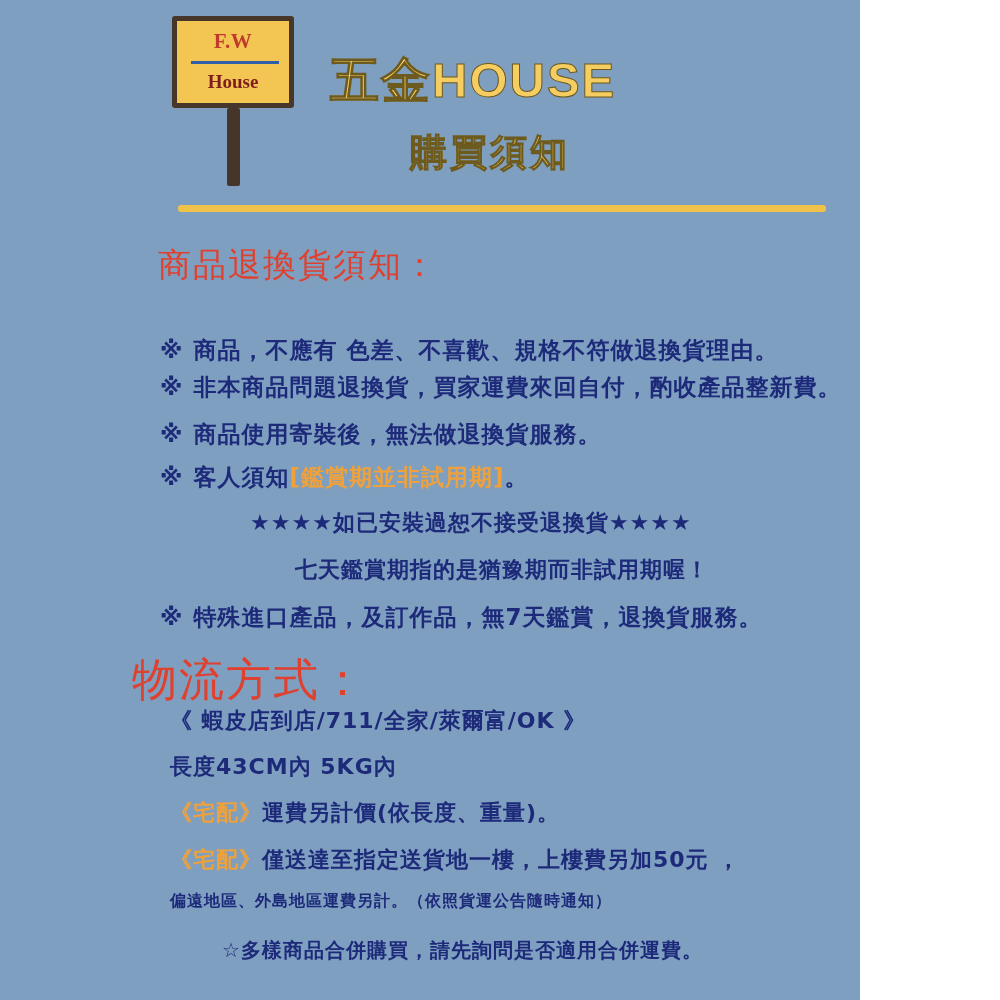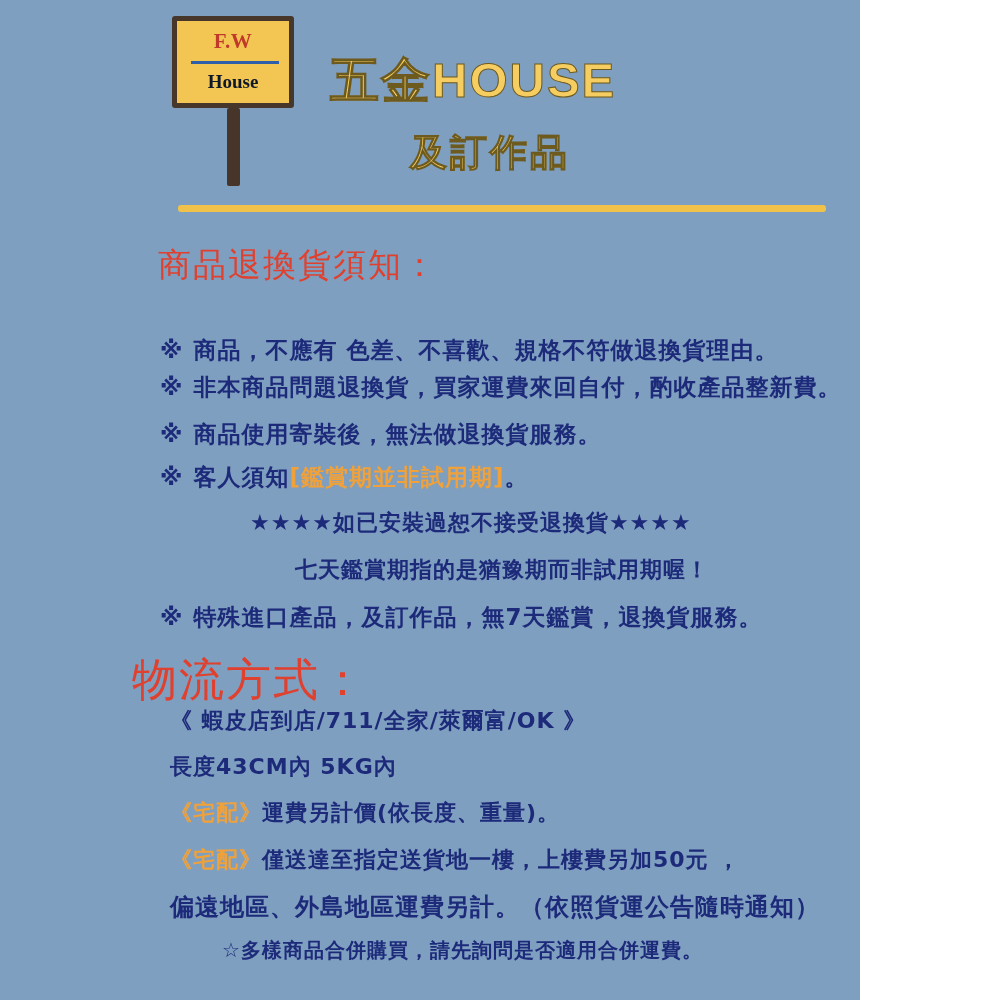--- a/index.html
+++ b/index.html
@@ -62,21 +62,21 @@
     width: 88px;
     height: 3px;
     background: #2f5fa8;
   }
   .sign-house {
     position: absolute;
     top: 50px;
     left: 0;
     width: 100%;
     text-align: center;
-    color: #0f172a;
+    color: #7f1d1d;
     font-weight: bold;
     font-size: 19px;
     font-family: "Liberation Serif", serif;
   }
   .sign-post {
     position: absolute;
     left: 55px;
     top: 92px;
     width: 13px;
     height: 78px;
@@ -155,40 +155,40 @@
   .r3 { left: 160px; top: 419px; }
   .r4 { left: 160px; top: 462px; }
   .r5 { left: 250px; top: 508px; font-size: 22px; }
   .r6 { left: 295px; top: 555px; font-size: 22px; }
   .r7 { left: 160px; top: 602px; }
 
   .l1 { left: 170px; top: 706px; font-size: 22px; }
   .l2 { left: 170px; top: 752px; font-size: 22px; }
   .l3 { left: 170px; top: 798px; font-size: 22px; }
   .l4 { left: 170px; top: 845px; font-size: 22px; }
-  .l5 { left: 170px; top: 891px; font-size: 24px; }
+  .l5 { left: 170px; top: 891px; font-size: 16px; }
   .l6 { left: 222px; top: 937px; font-size: 20px; }
 </style>
 </head>
 <body>
 
 <div id="page">
 
   <div class="header">
     <div class="sign-wrap">
       <div class="sign-board">
         <div class="sign-fw">F.W</div>
         <div class="sign-rule"></div>
         <div class="sign-house">House</div>
       </div>
       <div class="sign-post"></div>
     </div>
 
     <div class="brand-title">五金HOUSE</div>
-    <div class="brand-sub">及訂作品</div>
+    <div class="brand-sub">購買須知</div>
   </div>
 
   <div class="divider"></div>
 
   <div class="section-head" id="h-returns">商品退換貨須知：</div>
 
   <div class="line r1">
     <span class="mark">※</span><span>商品，不應有 色差、不喜歡、規格不符做退換貨理由。</span>
   </div>
 

